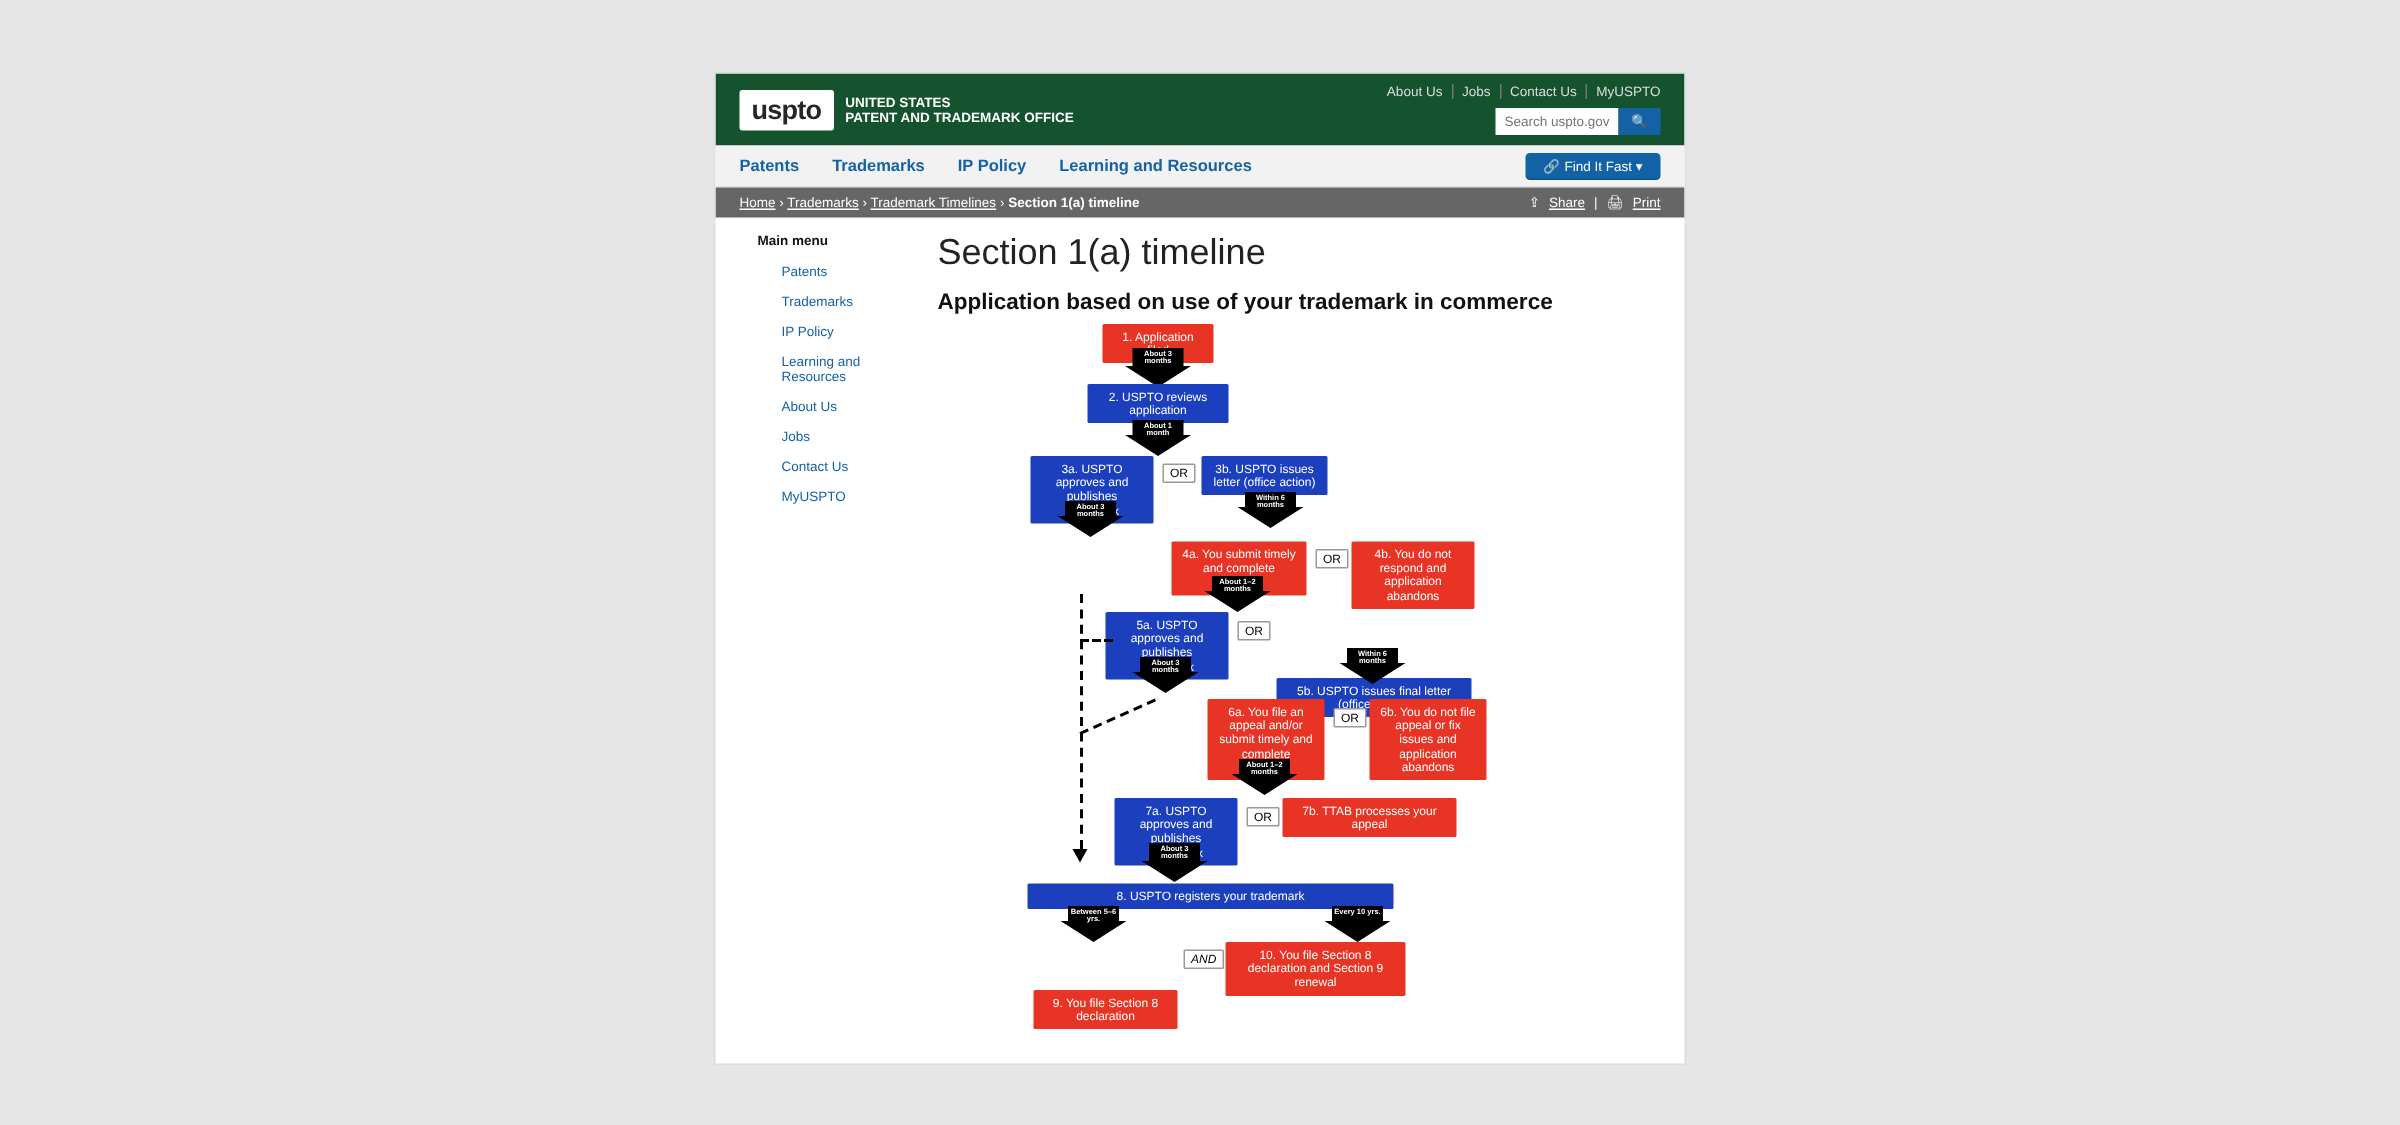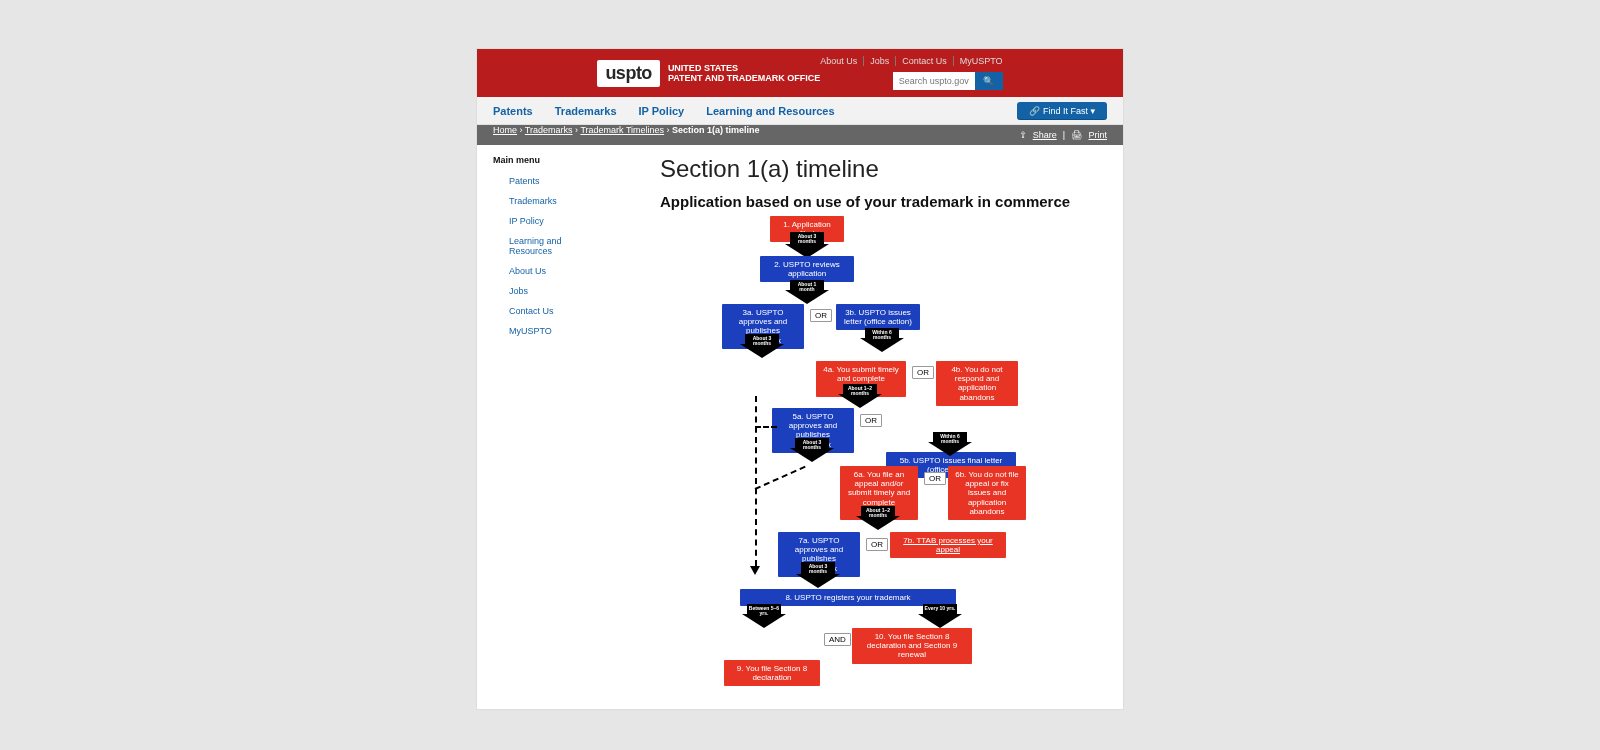--- a/index.html
+++ b/index.html
@@ -1,42 +1,42 @@
 <!DOCTYPE html>
 <html><head>
 <meta charset="utf-8">
 <style>
   html,body{margin:0;padding:0;font-family:Arial,Helvetica,sans-serif;background:#e6e6e6;}
   .page{width:1600px;height:750px;position:relative;}
   .frame{position:absolute;left:477px;top:49px;width:646px;height:660px;background:#fff;overflow:hidden;box-shadow:0 0 0 1px #ddd;}
   
-  .topbar{background:#b91c1c;height:48px;color:#fff;padding:0 16px;display:flex;align-items:center;justify-content:center;font-size:13px;}
+  .topbar{background:#14532d;height:48px;color:#fff;padding:0 16px;display:flex;align-items:center;justify-content:space-between;font-size:13px;}
   .logo{display:flex;align-items:center;gap:8px;}
   .logo-box{background:#fff;color:#272727;font-weight:900;padding:3px 8px;border-radius:2px;font-size:18px;letter-spacing:-0.5px;}
   .logo-text{font-size:9px;line-height:1.15;font-weight:700;text-transform:uppercase;}
   .top-right{display:flex;flex-direction:column;align-items:flex-end;gap:6px;}
   .top-links{display:flex;gap:6px;font-size:9px;color:#ddd;align-items:center;}
   .top-links a{color:#ddd;text-decoration:none;border-right:1px solid #777;padding-right:6px;}
   .top-links a:last-child{border-right:none;padding-right:0;}
   .searchwrap{display:flex;}
   .searchwrap input{border:none;font-size:9px;padding:4px 6px;width:70px;height:10px;}
   .searchbtn{background:#1462a6;color:#fff;border:none;width:28px;height:18px;font-size:9px;cursor:pointer;}
   
   .navbar{background:#f2f2f2;height:27px;display:flex;align-items:center;padding:0 16px;justify-content:space-between;border-bottom:1px solid #e0e0e0;}
   .navlinks{display:flex;gap:22px;font-size:11px;font-weight:700;}
   .navlinks a{color:#1462a6;text-decoration:none;cursor:pointer;}
   .findfast{background:#1462a6;color:#fff;font-size:9px;border:none;padding:4px 12px;border-radius:3px;cursor:pointer;box-shadow:inset 0 -1px 0 rgba(0,0,0,0.2);}
   
-  .crumbbar{background:#666;color:#fff;height:20px;display:flex;justify-content:space-between;padding:0 16px;font-size:9px;}
+  .crumbbar{background:#666;color:#fff;height:20px;display:flex;align-items:center;justify-content:space-between;padding:0 16px;font-size:9px;}
   .crumbs a{color:#fff;text-decoration:underline;}
   .crumbs span.cur{color:#fff;font-weight:700;}
   .tools{display:flex;gap:6px;align-items:center;}
   .tools .lnk{color:#fff;text-decoration:underline;cursor:pointer;}
   
-  .contentrow{display:flex;padding:10px 16px;gap:47px;}
+  .contentrow{display:flex;padding:10px 28px;}
   .sidebar{width:110px;font-size:9px;}
   .sidebar .hdr{font-weight:700;color:#111;margin-bottom:6px;}
   .sidebar a{display:block;color:#1462a6;text-decoration:none;padding:5px 0 5px 16px;cursor:pointer;}
   .main{flex:1;padding-left:10px;}
   h1{font-size:24px;font-weight:400;color:#222;margin:0 0 6px 0;}
   h2{font-size:15px;font-weight:700;color:#111;margin:10px 0 6px 0;}
   .hint{font-size:9px;color:#444;}
   
   .flow{position:relative;width:420px;height:460px;margin-top:6px;font-size:8px;color:#fff;}
   .box{position:absolute;text-align:center;padding:4px 6px;box-sizing:border-box;line-height:1.15;border-radius:1px;cursor:pointer;}
@@ -183,41 +183,41 @@
           <div class="or" style="left:264px;top:256px;">OR</div>
           <div class="box red" style="left:288px;top:250px;width:78px;">6b. You do not file appeal or fix issues and application abandons</div>
           <div class="arrdown" style="left:196px;top:290px;">
               <div class="shaft" style="height:10px;"></div>
               <div class="tip"></div>
               <div class="lbl">About 1–2 months</div>
             </div>
 
           <div class="box blue" style="left:118px;top:316px;width:82px;">7a. USPTO approves and publishes trademark</div>
           <div class="or" style="left:206px;top:322px;">OR</div>
-          <div class="box red" style="left:230px;top:316px;width:116px;text-decoration:underline;">7b. TTAB processes your appeal</div>
+          <div class="box red" style="left:230px;top:316px;width:116px;">7b. TTAB processes your appeal</div>
           <div class="arrdown" style="left:136px;top:346px;">
               <div class="shaft" style="height:12px;"></div>
               <div class="tip"></div>
               <div class="lbl">About 3 months</div>
             </div>
 
-          <div class="box blue" style="left:60px;top:373px;width:216px;margin-left:20px;">8. USPTO registers your trademark</div>
+          <div class="box blue" style="left:60px;top:373px;width:244px;">8. USPTO registers your trademark</div>
           <div class="arrdown" style="left:82px;top:388px;">
               <div class="shaft" style="height:10px;"></div>
               <div class="tip"></div>
               <div class="lbl">Between 5–6 yrs.</div>
             </div>
           <div class="arrdown" style="left:258px;top:388px;">
               <div class="shaft" style="height:10px;"></div>
               <div class="tip"></div>
               <div class="lbl">Every 10 yrs.</div>
             </div>
 
           <div class="box red" style="left:64px;top:412px;width:96px;margin-top:32px;">9. You file Section 8 declaration</div>
-          <div class="or" style="left:164px;top:417px;">AND</div>
+          <div class="or" style="left:164px;top:417px;font-style:italic;">AND</div>
           <div class="box red" style="left:192px;top:412px;width:120px;">10. You file Section 8 declaration and Section 9 renewal</div>
 
           <div class="vdash" style="left:95px;top:180px;height:170px;"></div>
           <div class="hdash" style="left:95px;top:272px;width:55px;transform:rotate(-24deg);transform-origin:left center;"></div>
           <div class="hdash" style="left:95px;top:210px;width:22px;"></div>
           <div class="darrtip" style="left:90px;top:350px;"></div>
         </div>
       </div>
     </div>
 

